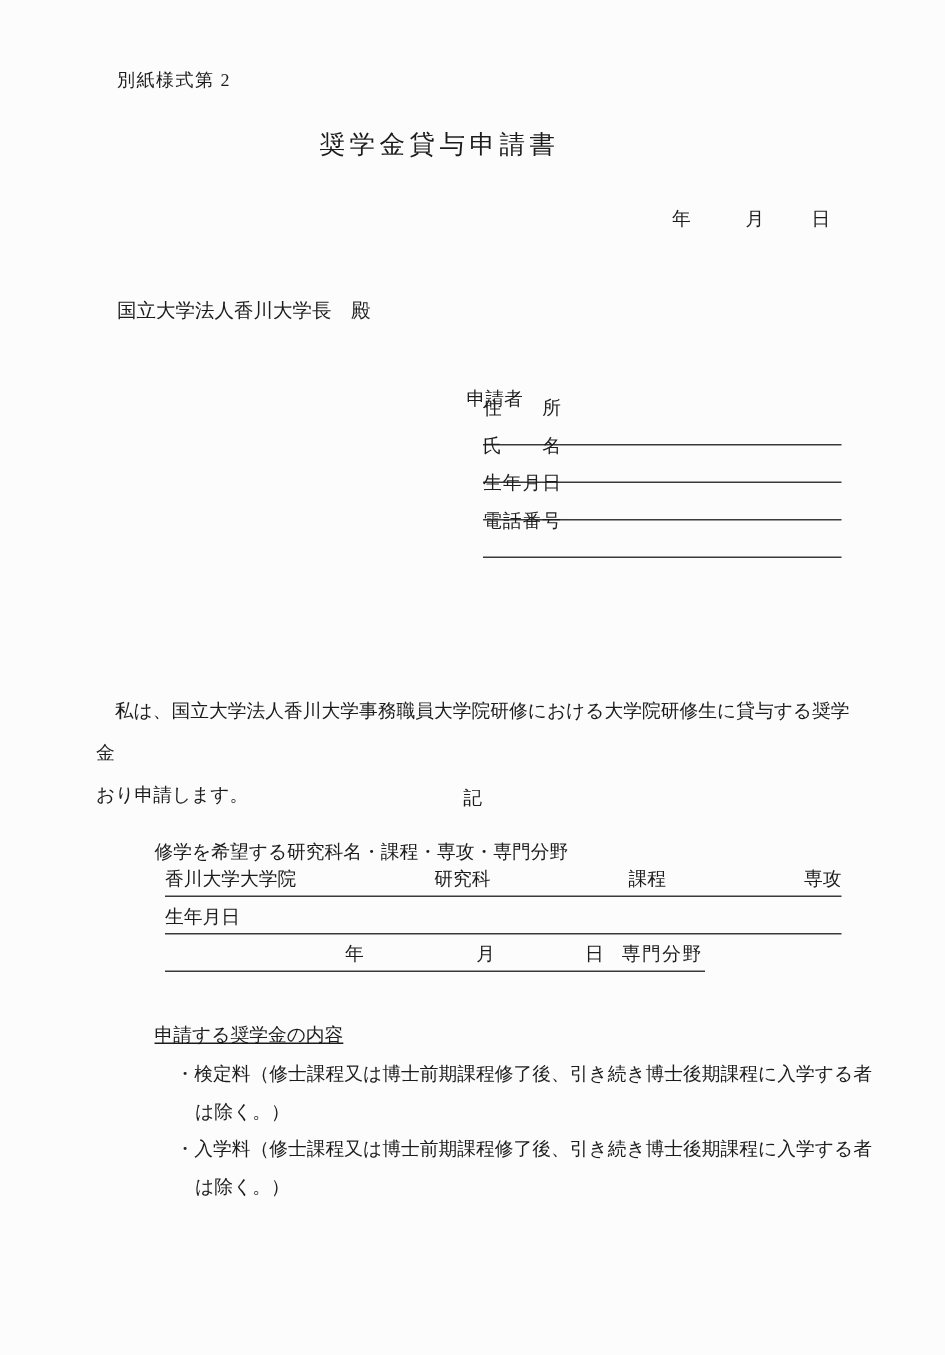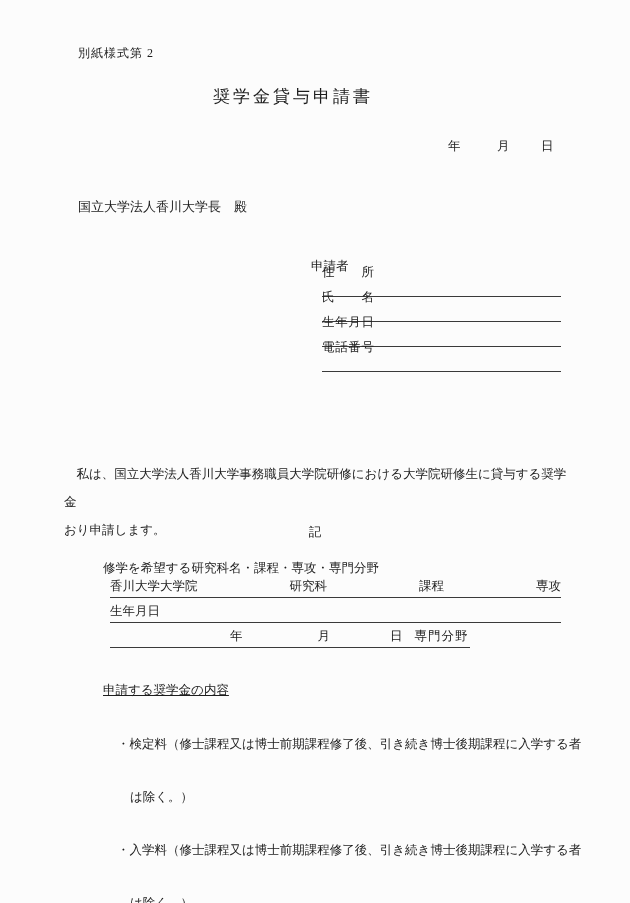--- a/index.html
+++ b/index.html
@@ -40,21 +40,21 @@
   }
   .row1{left:110px;top:576px;width:451px;gap:28px;}
   .row2{left:110px;top:601px;width:451px;justify-content:flex-start;}
   .row3{left:110px;top:626px;width:360px;justify-content:flex-start;}
   .row3 .y{margin-left:120px;}
   .row3 .m{margin-left:75px;}
   .row3 .d{margin-left:60px;}
   .row3 .suffix{margin-left:12px;letter-spacing:1px;}
   .s2-heading{left:103px;top:682px;font-size:12.5px;text-decoration:underline;}
   .bullets{left:117px;top:704px;width:470px;font-size:12.5px;}
-  .b-line{height:25px;line-height:25px;white-space:nowrap;margin-top:28px;}
+  .b-line{height:25px;line-height:25px;white-space:nowrap;}
   .b-cont{padding-left:13px;}
 </style>
 </head>
 <body>
 
 <div class="page">
 
   <div class="abs form-code">別紙様式第 2</div>
 
   <h1 class="abs title">奨学金貸与申請書</h1>

